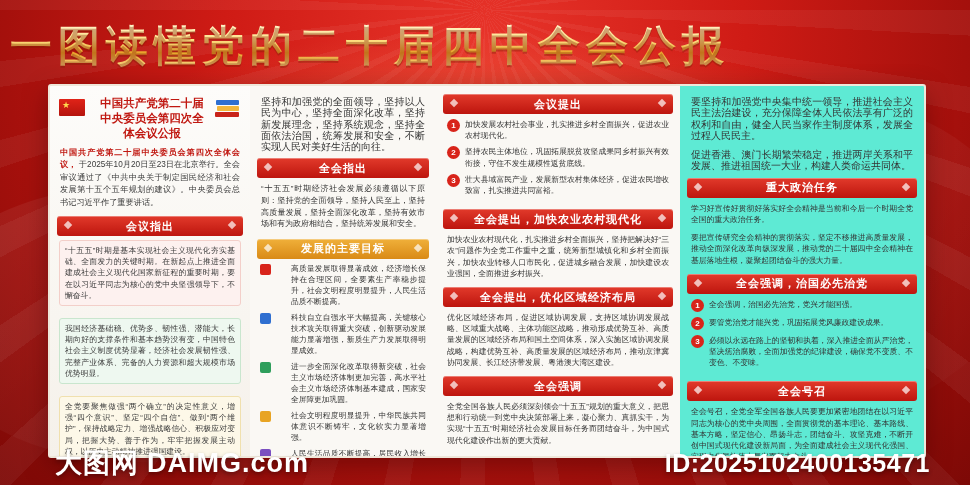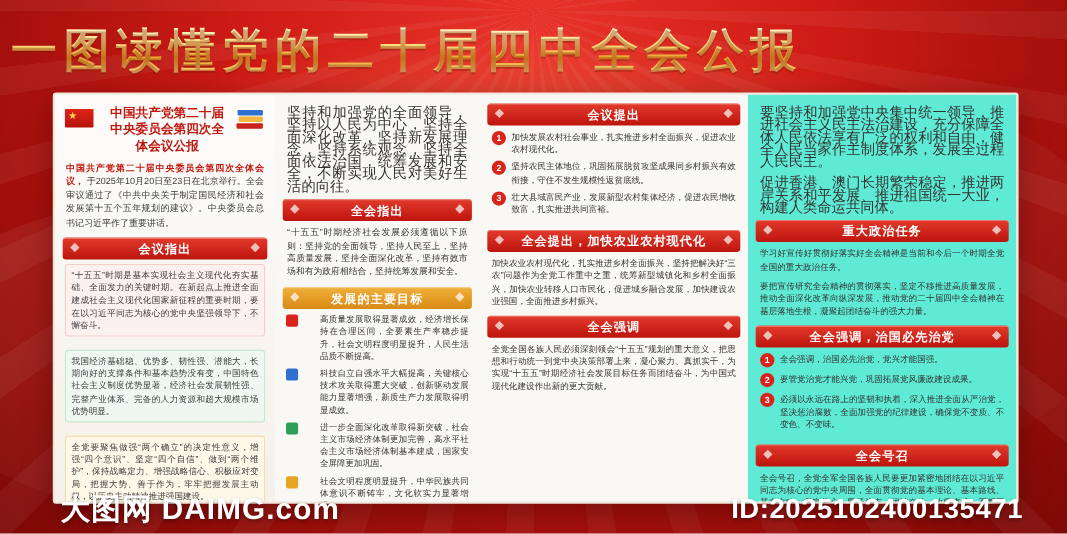--- a/index.html
+++ b/index.html
@@ -96,21 +96,21 @@
   
   .ilist{padding:4px 3px 2px 3px;}
   .irow{display:flex;gap:20px;margin-bottom:5px;align-items:flex-start;}
   .ibox{flex:0 0 auto;width:11px;height:11px;border-radius:2px;margin-top:1px;}
   .ib-red{background:#d8241a;} .ib-blu{background:#2f6fd0;} .ib-grn{background:#2e9e5b;}
   .ib-yel{background:#e8a423;} .ib-pur{background:#7a4fc0;}
   .itxt{flex:1;font-size:7.7px;line-height:11px;color:#333;text-align:justify;}
   .blk-b{font-size:7.8px;line-height:11.2px;color:#333;text-align:justify;padding:5px 4px 2px 4px;}
 
   
-  .topnote{font-size:13px;line-height:11.3px;color:#333;text-align:justify;padding:2px 4px 6px 4px;}
+  .topnote{font-size:10px;line-height:11.3px;color:#333;text-align:justify;padding:2px 4px 6px 4px;}
 
   
   .footer{position:absolute;left:15px;right:0;bottom:0;height:44px;z-index:6;
     display:flex;align-items:center;justify-content:space-between;padding:0 40px;box-sizing:border-box;}
   .wm{font-size:27px;font-weight:bold;color:#fff;letter-spacing:1px;display:flex;align-items:center;gap:8px;
     text-shadow:0 2px 4px rgba(0,0,0,.35);}
   .wm .cn{font-family:"DejaVu Sans","Liberation Sans",sans-serif;}
   .idtxt{font-size:25px;font-weight:bold;color:#fff;letter-spacing:.5px;text-shadow:0 2px 4px rgba(0,0,0,.35);text-align:center;}
 </style>
 </head>
@@ -226,20 +226,24 @@
           <span class="ntxt">壮大县域富民产业，发展新型农村集体经济，促进农民增收致富，扎实推进共同富裕。</span>
         </div>
       </div>
     </div>
 
     <div class="sec">
       <div class="sec-h">全会提出，加快农业农村现代化</div>
       <div class="blk-b">加快农业农村现代化，扎实推进乡村全面振兴，坚持把解决好“三农”问题作为全党工作重中之重，统筹新型城镇化和乡村全面振兴，加快农业转移人口市民化，促进城乡融合发展，加快建设农业强国，全面推进乡村振兴。</div>
     </div>
 
+    <div class="sec">
+      <div class="sec-h">全会提出，优化区域经济布局</div>
+      <div class="blk-b">优化区域经济布局，促进区域协调发展，支持区域协调发展战略、区域重大战略、主体功能区战略，推动形成优势互补、高质量发展的区域经济布局和国土空间体系，深入实施区域协调发展战略，构建优势互补、高质量发展的区域经济布局，推动京津冀协同发展、长江经济带发展、粤港澳大湾区建设。</div>
+    </div>
 
     <div class="sec">
       <div class="sec-h">全会强调</div>
       <div class="blk-b">全党全国各族人民必须深刻领会“十五五”规划的重大意义，把思想和行动统一到党中央决策部署上来，凝心聚力、真抓实干，为实现“十五五”时期经济社会发展目标任务而团结奋斗，为中国式现代化建设作出新的更大贡献。</div>
     </div>
   </div>
 
   <div class="col col4">
     <div class="topnote">要坚持和加强党中央集中统一领导，推进社会主义民主法治建设，充分保障全体人民依法享有广泛的权利和自由，健全人民当家作主制度体系，发展全过程人民民主。</div>
     <div class="topnote">促进香港、澳门长期繁荣稳定，推进两岸关系和平发展、推进祖国统一大业，构建人类命运共同体。</div>

